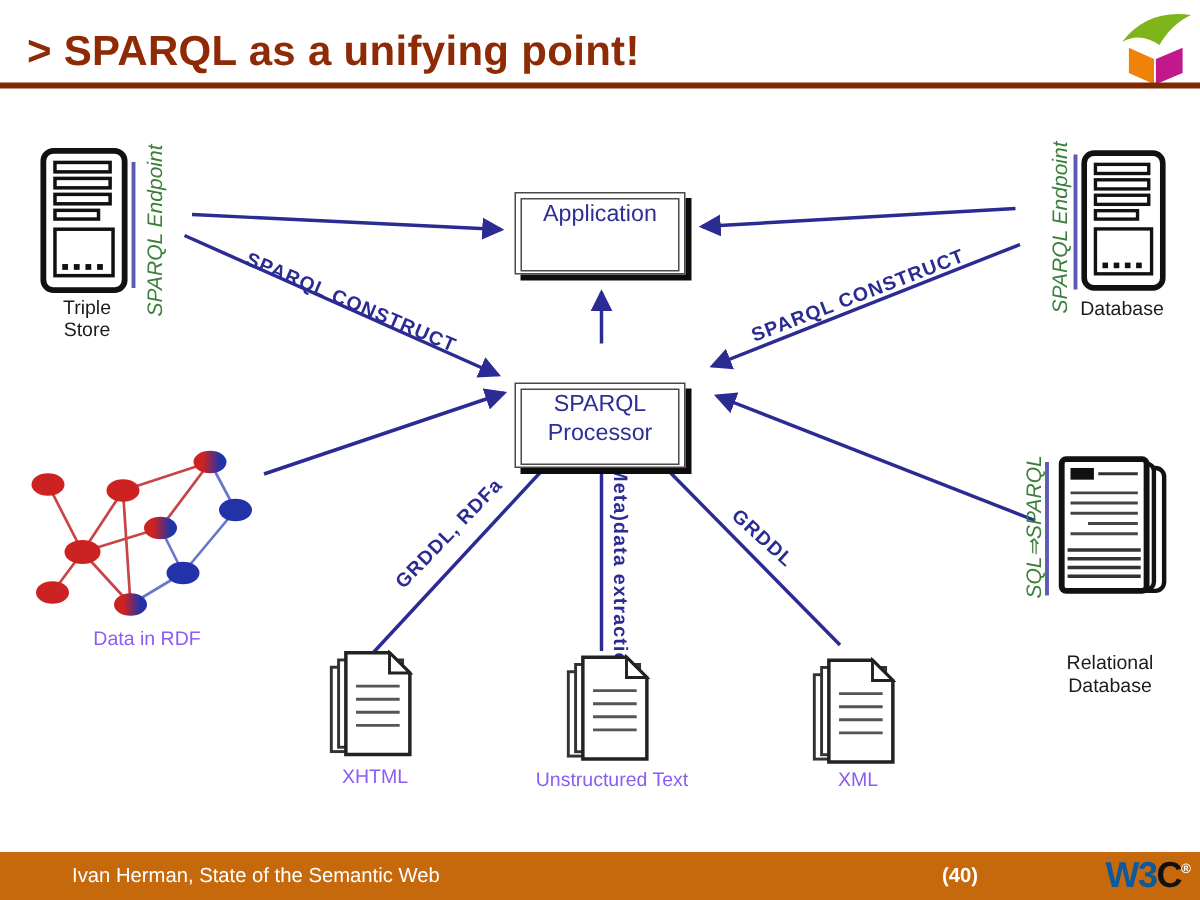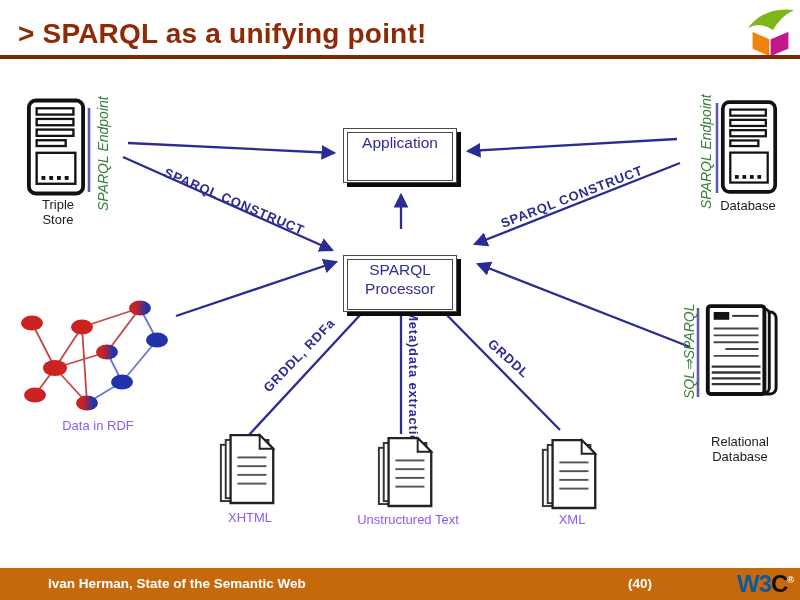--- a/index.html
+++ b/index.html
@@ -8,21 +8,21 @@
     font-family:"Liberation Sans", sans-serif; overflow:hidden;
   }
   .title {
     position:absolute; left:18px; top:7px; font-size:28px; font-weight:bold;
     color:#8F2A06; letter-spacing:0.2px; white-space:nowrap;margin-top:11px;
   }
   .rule { position:absolute; left:0; top:55px; width:800px; height:4px; background:#7D2A04; }
 
   
   .footer { position:absolute; left:0; top:568px; width:800px; height:32px; background:#C6690C; }
-  .footer .author { position:absolute; left:8px; top:8px; color:#fff; font-weight:bold; font-size:13.5px;padding-left:40px; }
+  .footer .author { position:absolute; left:8px; top:8px; color:#fff; font-weight:normal; font-size:13.5px;padding-left:40px; }
   .footer .page { position:absolute; left:598px; top:8px; width:84px; text-align:center; color:#fff; font-weight:bold; font-size:13.5px; }
   .w3c { position:absolute; right:6px; top:2px; font-size:24px; font-weight:bold; letter-spacing:-1px; white-space:nowrap; }
   .w3c .w3 { color:#0B5AA0; }
   .w3c .c  { color:#111; }
   .w3c sup { color:#fff; font-size:9px; letter-spacing:0; }
 
   
   .dbox {
     position:absolute; background:#fff; border:1.3px solid #4a4a4a; padding:3px;
     box-shadow:4px 4px 0 #0c0c0c; box-sizing:border-box;

